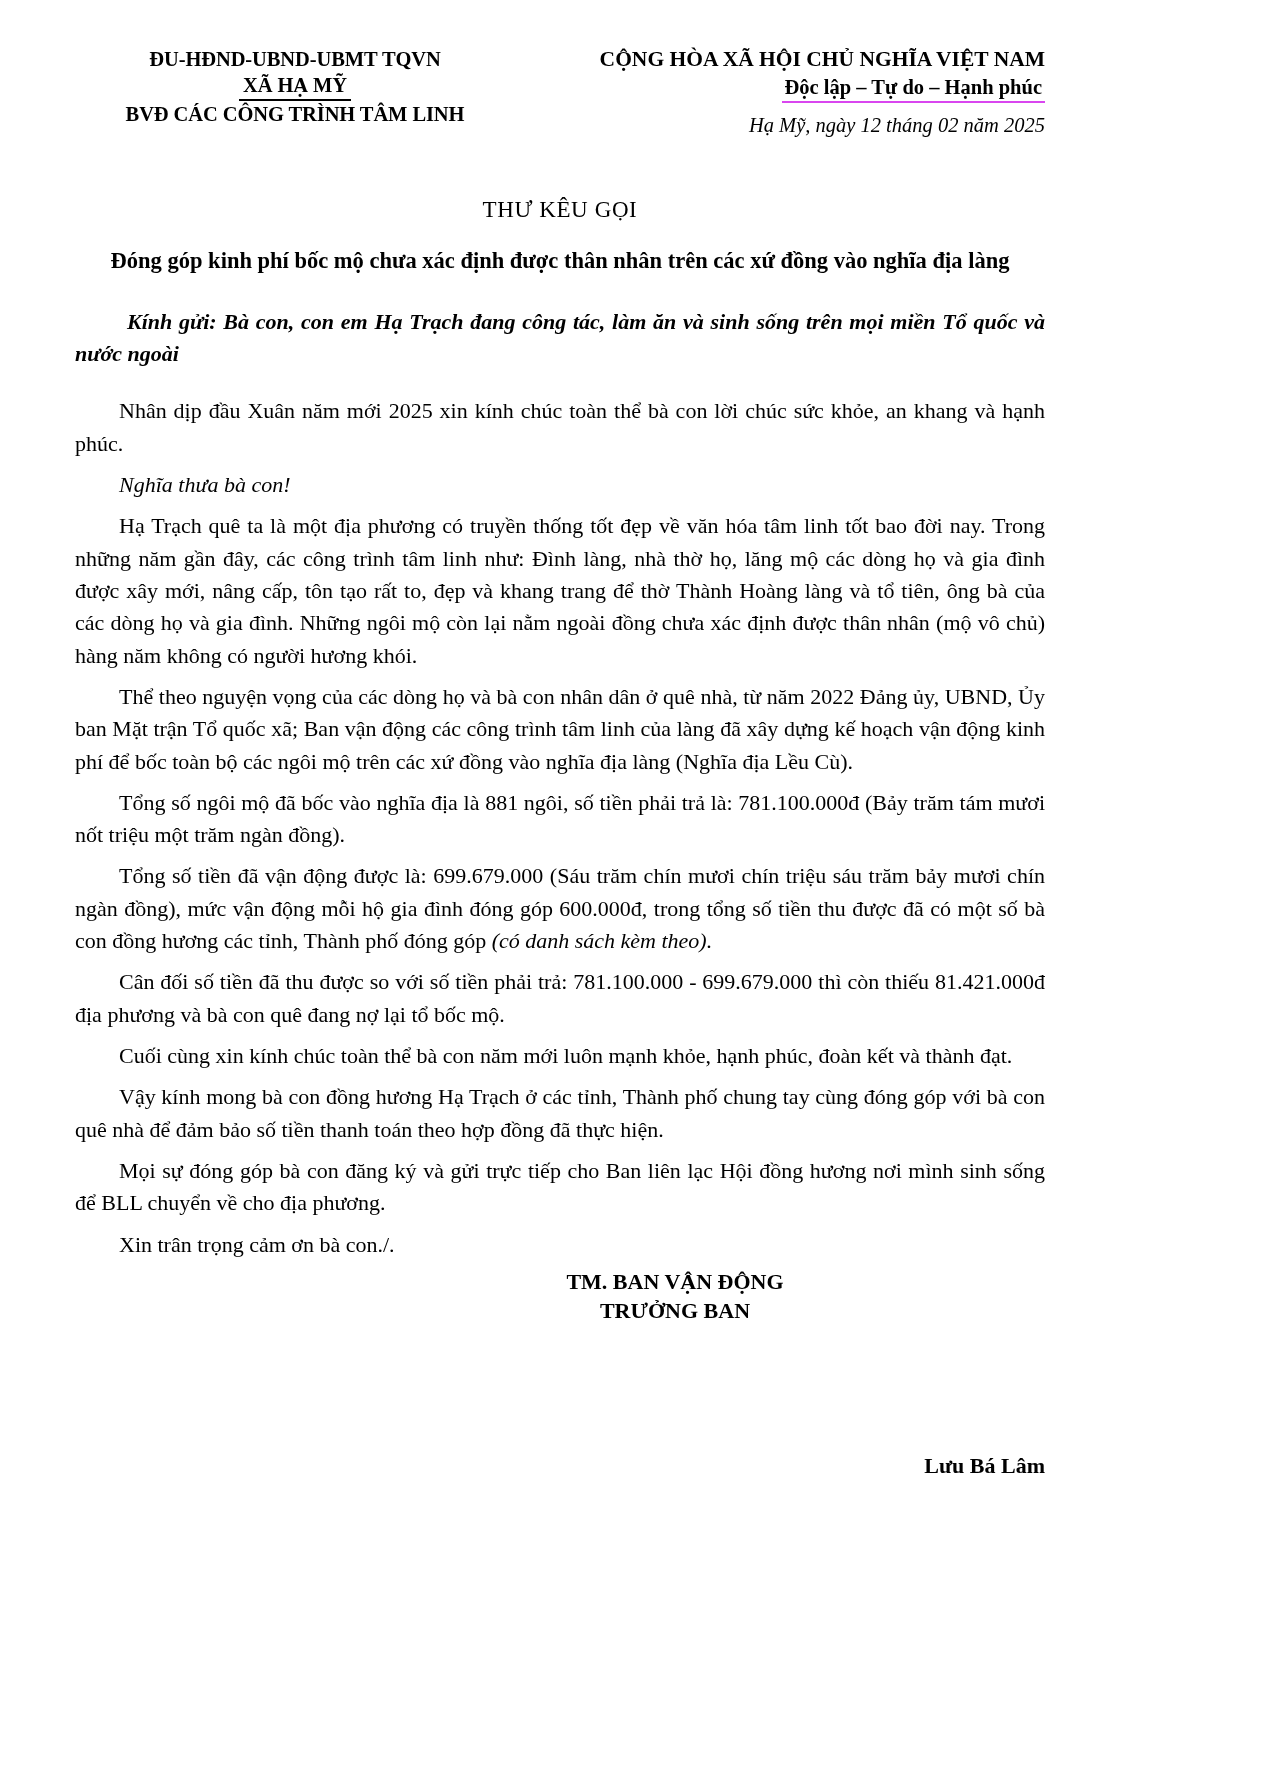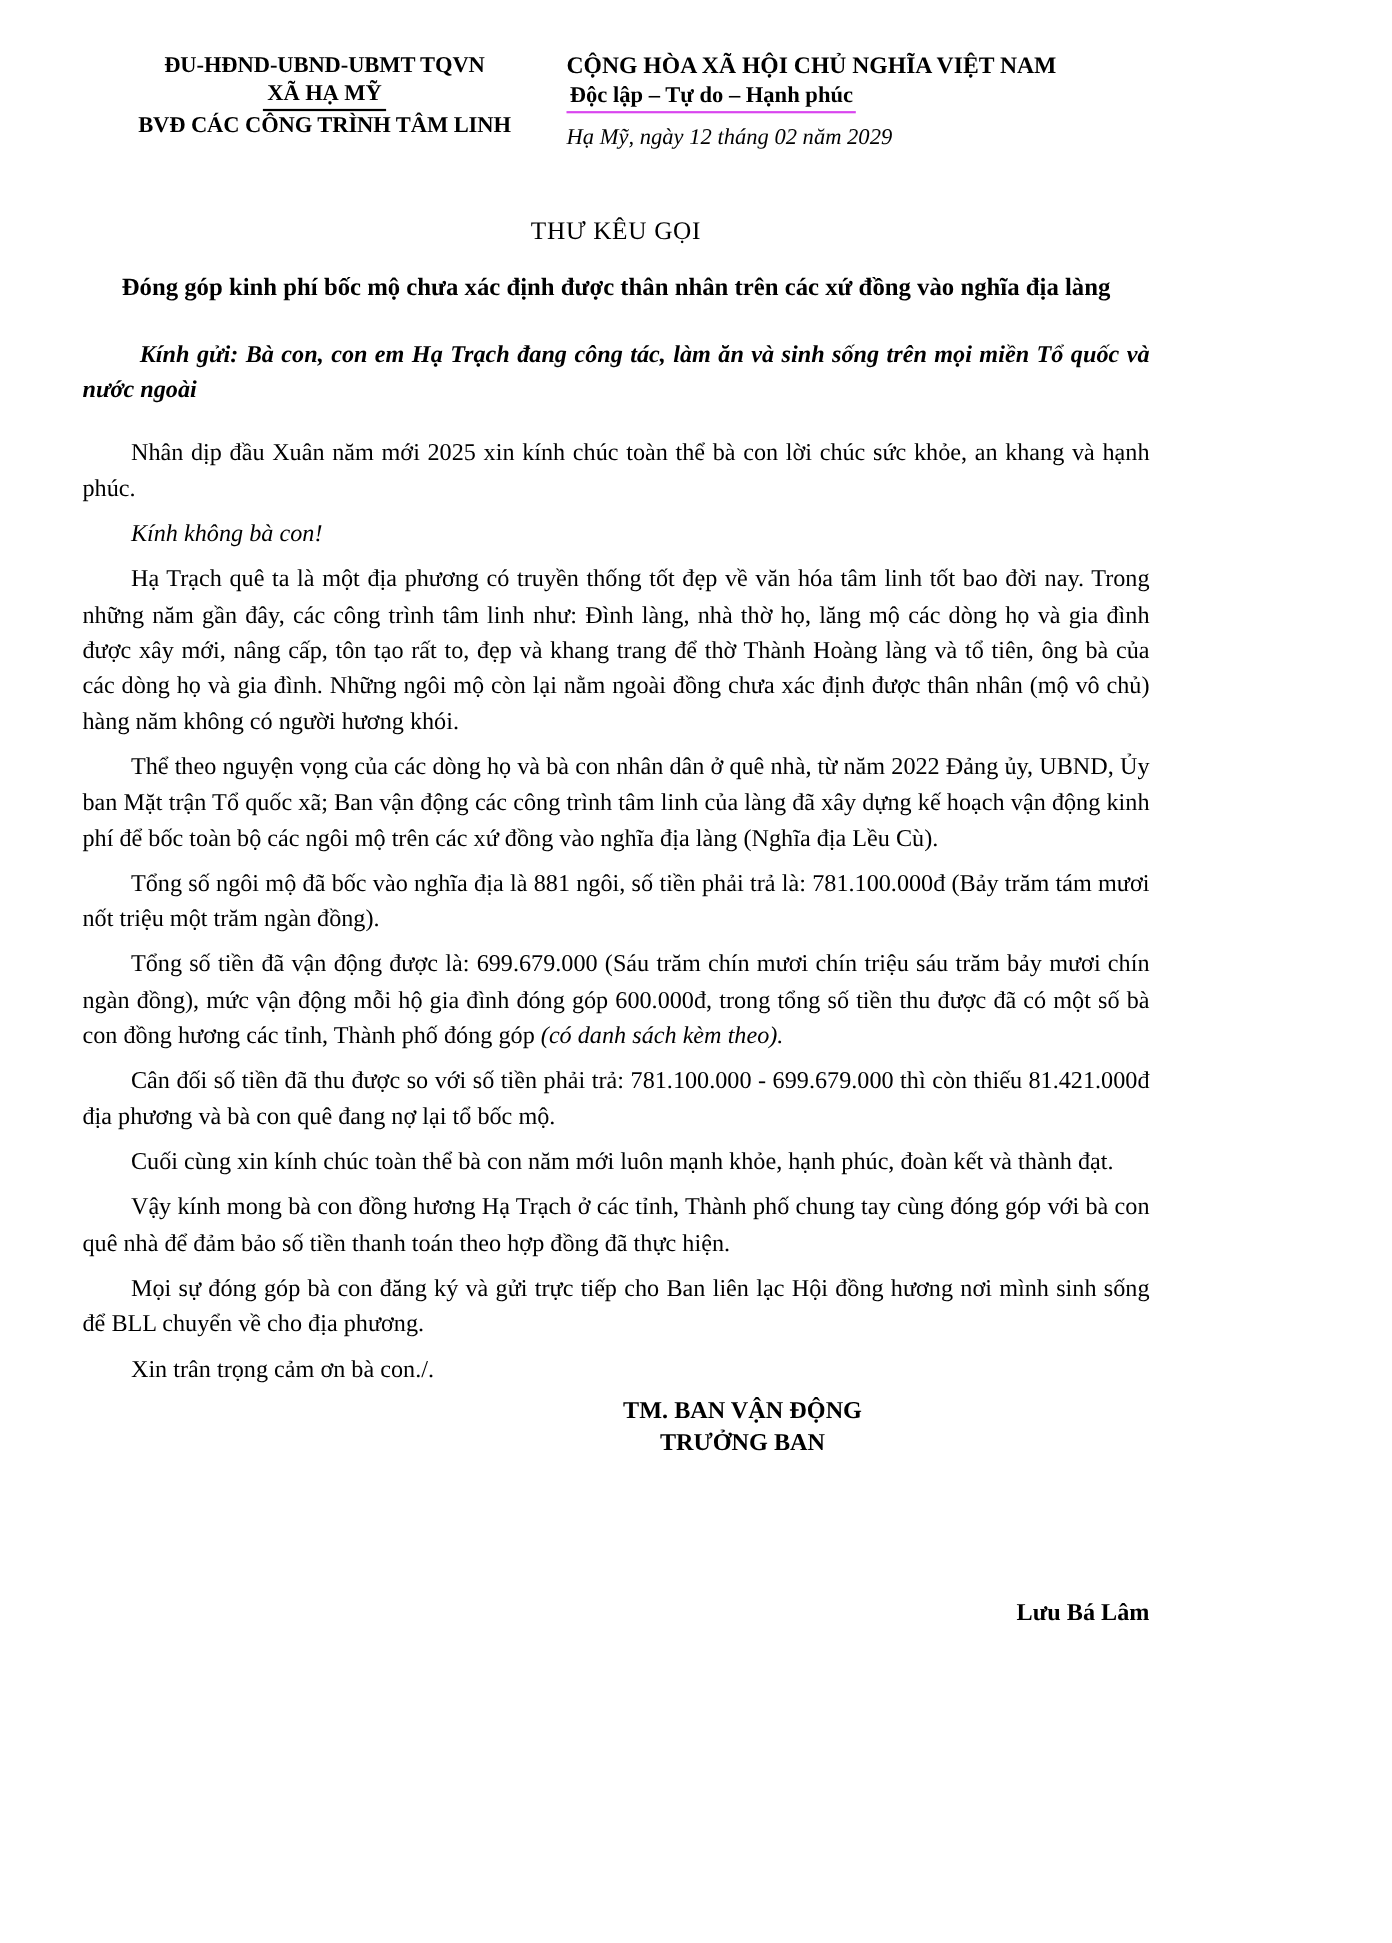--- a/index.html
+++ b/index.html
@@ -29,21 +29,21 @@
     justify-content: flex-start;
     margin-top: 8px;
   }
   .header-left {
     width: 420px;
     text-align: center;
     padding-left: 10px;
   }
   .header-right {
     flex: 1;
-    text-align: left;
+    text-align: right;
     padding-left: 10px;
   }
   .hl-1, .hl-2, .hl-3 {
     font-weight: bold;
     font-size: 20.5px;
     line-height: 1.28;
     letter-spacing: -0.1px;
   }
   .hl-2 {
     display: inline-block;
@@ -145,32 +145,32 @@
 
   <div class="header">
     <div class="header-left">
       <div class="hl-1">ĐU-HĐND-UBND-UBMT TQVN</div>
       <div><span class="hl-2">XÃ HẠ MỸ</span></div>
       <div class="hl-3">BVĐ CÁC CÔNG TRÌNH TÂM LINH</div>
     </div>
     <div class="header-right">
       <div class="hr-1">CỘNG HÒA  XÃ HỘI CHỦ NGHĨA VIỆT NAM</div>
       <div><span class="hr-2">Độc lập – Tự do – Hạnh phúc</span></div>
-      <div class="hr-3">Hạ Mỹ, ngày 12 tháng 02 năm 2029</div>
+      <div class="hr-3">Hạ Mỹ, ngày 12 tháng 02 năm 2025</div>
     </div>
   </div>
 
   <div class="doc-title">THƯ KÊU GỌI</div>
   <div class="doc-subtitle">Đóng góp kinh phí bốc mộ chưa xác định được thân nhân trên các xứ đồng vào nghĩa địa làng</div>
 
   <div class="recipient">Kính gửi: Bà con, con em Hạ Trạch đang công tác, làm ăn và sinh sống trên mọi miền Tổ quốc và nước ngoài</div>
 
   <p class="para first">Nhân dịp đầu Xuân năm mới 2025 xin kính chúc toàn thể bà con lời chúc sức khỏe, an khang và hạnh phúc.</p>
 
-  <p class="para it">Kính không bà con!</p>
+  <p class="para it">Nghĩa thưa bà con!</p>
 
   <p class="para">Hạ Trạch quê ta là một địa phương có truyền thống tốt đẹp về văn hóa tâm linh tốt bao đời nay. Trong những năm gần đây, các công trình tâm linh như: Đình làng, nhà thờ họ, lăng mộ các dòng họ và gia đình được xây mới, nâng cấp, tôn tạo rất to, đẹp và khang trang để thờ Thành Hoàng làng và tổ tiên, ông bà của các dòng họ và gia đình. Những ngôi mộ còn lại nằm ngoài đồng chưa xác định được thân nhân (mộ vô chủ) hàng năm không có người hương khói.</p>
 
   <p class="para">Thể theo nguyện vọng của các dòng họ và bà con nhân dân ở quê nhà, từ năm 2022 Đảng ủy, UBND, Ủy ban Mặt trận Tổ quốc xã; Ban vận động các công trình tâm linh của làng đã xây dựng kế hoạch vận động kinh phí để bốc toàn bộ các ngôi mộ trên các xứ đồng vào nghĩa địa làng (Nghĩa địa Lều Cù).</p>
 
   <p class="para"><span>Tổng số ngôi mộ đã bốc vào nghĩa địa là </span><span class="bd">881 ngôi</span><span>, số tiền phải trả là: </span><span class="bd">781.100.000đ</span><span> (Bảy trăm tám mươi nốt triệu một trăm ngàn đồng).</span></p>
 
   <p class="para"><span>Tổng số tiền đã vận động được là: </span><span class="bd">699.679.000</span><span> (Sáu trăm chín mươi chín triệu sáu trăm bảy mươi chín ngàn đồng), mức vận động mỗi hộ gia đình đóng góp 600.000đ, trong tổng số tiền thu được đã có một số bà con đồng hương các tỉnh, Thành phố đóng góp </span><span class="it">(có danh sách kèm theo).</span></p>
 
   <p class="para"><span>Cân đối số tiền đã thu được so với số tiền phải trả: </span><span class="bd">781.100.000 - 699.679.000</span><span> thì còn thiếu </span><span class="bd">81.421.000đ</span><span> địa phương và bà con quê đang nợ lại tổ bốc mộ.</span></p>

